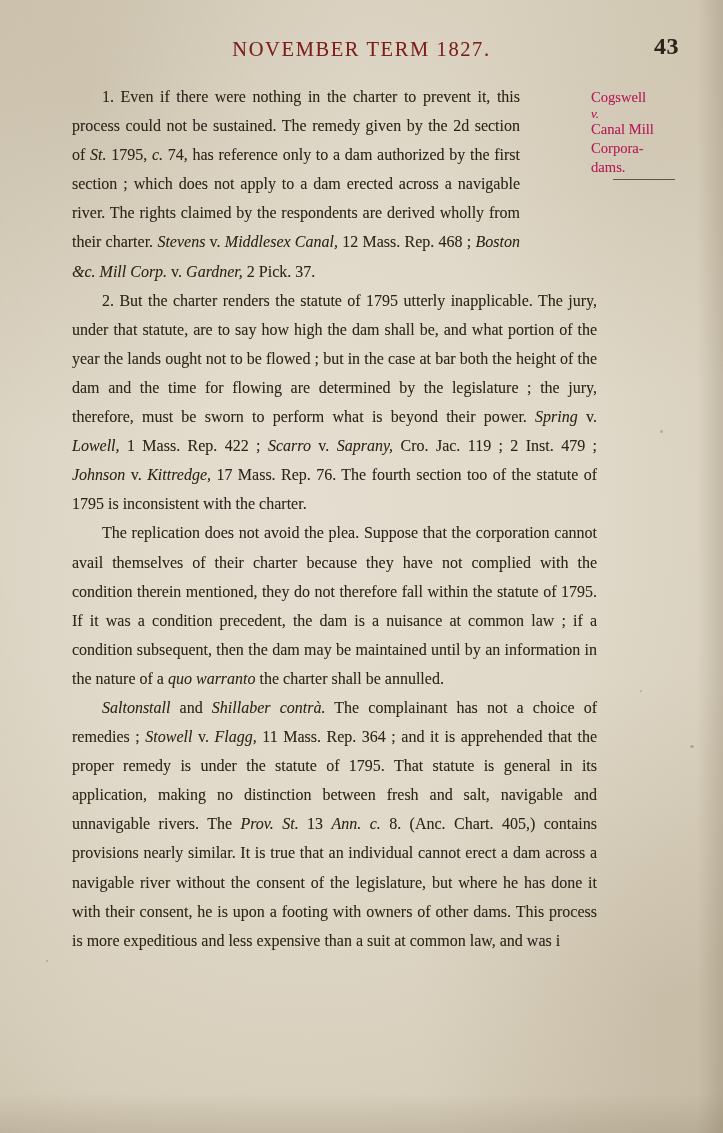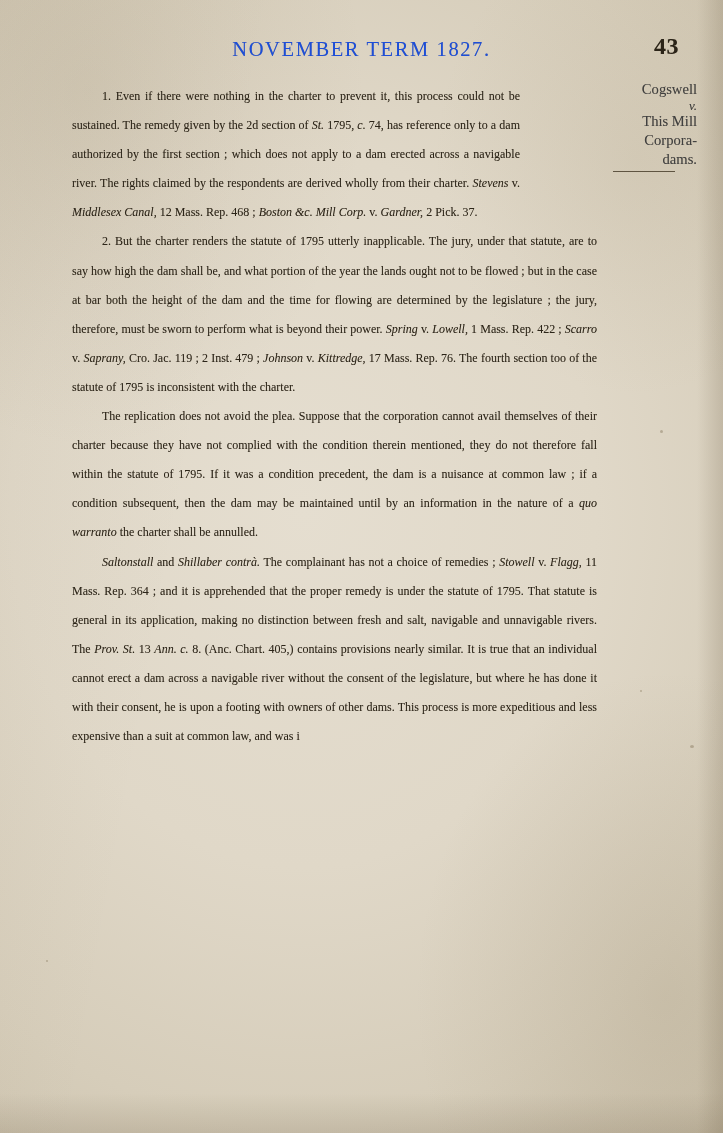--- a/index.html
+++ b/index.html
@@ -44,43 +44,43 @@
     left: 0;
     top: 38px;
     width: 723px;
     text-align: center;
   }
   .running-head .rh-text {
     display: inline-block;
     font-size: 20.5px;
     letter-spacing: 1.6px;
     font-variant: small-caps;
-    color: #1d4ed8;
+    color: #7f1d1d;
     white-space: pre;
   }
   .folio {
     position: absolute;
     right: 44px;
     top: 33px;
     font-size: 24px;
     font-weight: bold;
     color: #2b2418;
     letter-spacing: 0.5px;
   }
 
   
   .sidenote {
     position: absolute;
     right: 26px;
-    top: 80px;
+    top: 88px;
     width: 106px;
-    text-align: right;
+    text-align: left;
     font-size: 14.6px;
     line-height: 1.28;
-    color: #404040;
+    color: #be185d;
   }
   .sidenote .ital {
     font-style: italic;
     font-size: 13px;
     display: block;
     line-height: 1.05;
   }
   .sidenote .rule {
     margin: 3px auto 0;
     width: 62px;
@@ -88,21 +88,21 @@
     background: #4a3f2d;
     opacity: 0.85;
   }
 
   
   .body-col {
     position: absolute;
     left: 72px;
     top: 82px;
     width: 525px;
-    font-size: 12px;
+    font-size: 16px;
     line-height: 29.1px;
     color: #2c2519;
     text-align: justify;
   }
   .body-col p {
     margin: 0;
     text-indent: 30px;
     text-align: justify;
     text-justify: inter-word;
   }
@@ -146,21 +146,21 @@
 
   <div class="running-head">
     <span class="rh-text">NOVEMBER TERM 1827.</span>
   </div>
 
   <div class="folio">43</div>
 
   <div class="sidenote">
     <div>Cogswell</div>
     <span class="ital">v.</span>
-    <div>This Mill</div>
+    <div>Canal Mill</div>
     <div>Corpora-</div>
     <div>dams.</div>
     <div class="rule"></div>
   </div>
 
   <div class="body-col">
 
     <p class="narrow">
       <span><span class="ital"></span>1. Even if there were nothing in the charter to prevent it, this process could not be sustained. The remedy given by the 2d section of <i>St.</i> 1795, <i>c.</i> 74, has reference only to a dam authorized by the first section ; which does not apply to a dam erected across a navigable river. The rights claimed by the respondents are derived wholly from their charter. <i>Stevens</i> v. <i>Middlesex Canal,</i> 12 Mass. Rep. 468 ; <i>Boston &amp;c. Mill Corp.</i> v. <i>Gardner,</i> 2 Pick. 37.</span>
     </p>

